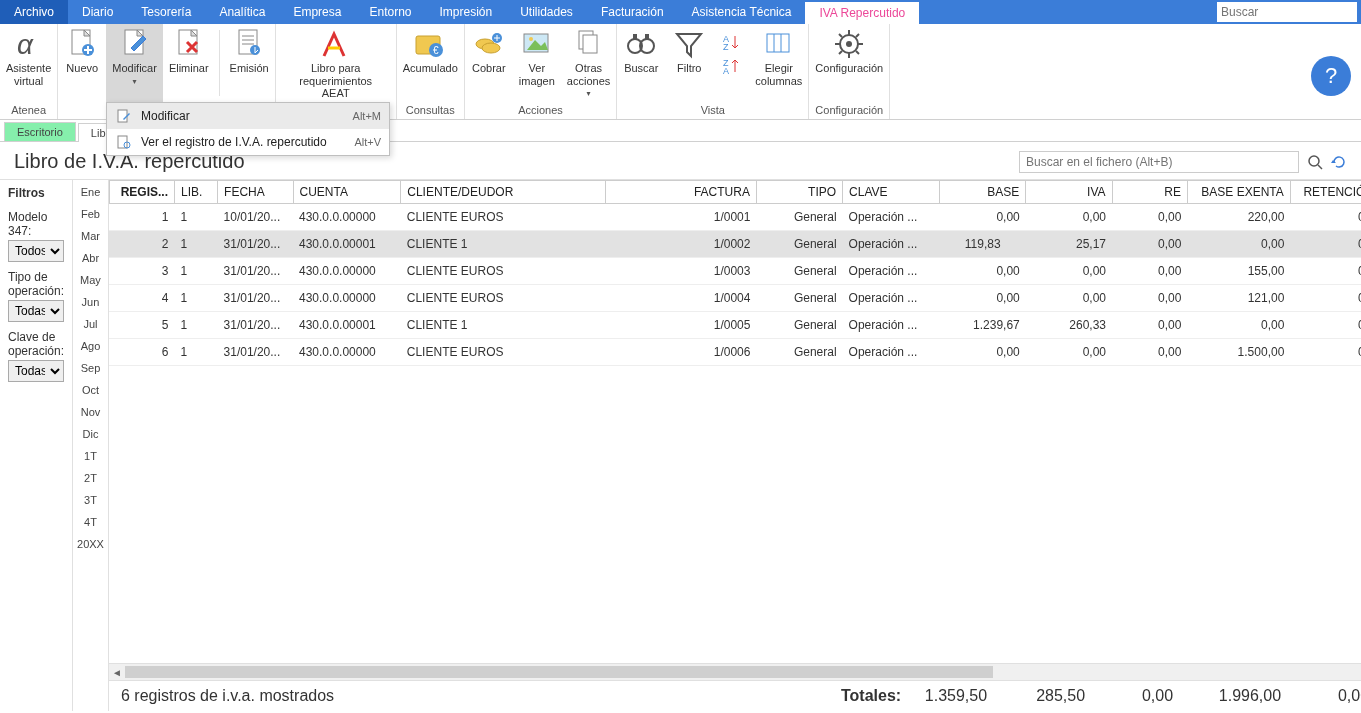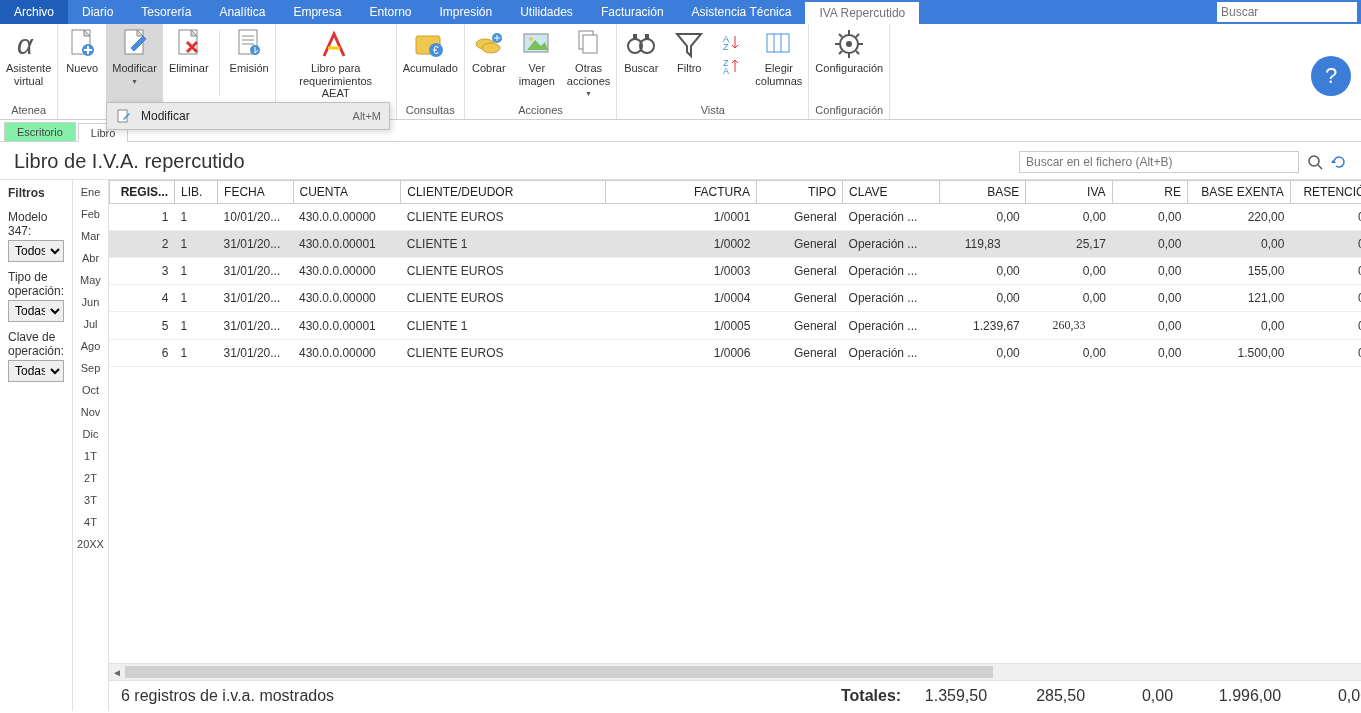--- a/index.html
+++ b/index.html
@@ -1,21 +1,21 @@
 <!DOCTYPE html>
 <html><head>
 <meta charset="utf-8">
 <style>
 * { box-sizing: border-box; margin: 0; padding: 0; font-family: "Segoe UI", Tahoma, sans-serif; }
 body { background: #fff; color: #333; font-size: 12px; width: 1361px; height: 713px; overflow: hidden; position: relative; }
 
 
 .menubar { background: #3b7dd8; height: 24px; display: flex; align-items: stretch; }
 .menubar .menu-item { padding: 0 14px; color: #fff; font-size: 12px; display: flex; align-items: center; cursor: pointer; }
-.menubar .menu-item.active { background: #fff; color: #737373; border-top: 2px solid #3b7dd8; position: relative; top:0; }
+.menubar .menu-item.active { background: #fff; color: #ec4899; border-top: 2px solid #3b7dd8; position: relative; top:0; }
 .menubar .menu-item.archivo { background: #1f5eb8; }
 .menubar .spacer { flex: 1; }
 .menubar .search-box { background: #fff; margin: 2px 4px 2px 0; width: 140px; display: flex; align-items: center; padding: 0 4px; }
 .menubar .search-box input { border: none; outline: none; width: 100%; font-size: 12px; }
 
 
 .ribbon { height: 96px; border-bottom: 1px solid #d0d0d0; display: flex; position: relative; }
 .ribbon-group { border-right: 1px solid #e0e0e0; display: flex; flex-direction: column; height: 100%; }
 .ribbon-group .buttons { display: flex; flex: 1; }
 .ribbon-group .group-label { text-align: center; font-size: 11px; color: #555; padding: 2px 0 3px; }
@@ -324,20 +324,30 @@
 <div class="dropdown">
   <div class="dd-item hov">
     <span class="ddicon">
         <svg width="14" height="14">
           <rect x="1" y="1" width="9" height="12" fill="#fff" stroke="#888"></rect>
           <path d="M6 10 L12 4 L13 5 L7 11 Z" fill="#4a90d9"></path>
         </svg>
       </span>
     <span class="ddlabel">Modificar</span>
     <span class="ddshort">Alt+M</span>
+  </div>
+  <div class="dd-item">
+    <span class="ddicon">
+        <svg width="14" height="14">
+          <rect x="1" y="1" width="9" height="12" fill="#fff" stroke="#888"></rect>
+          <circle cx="10" cy="10" r="3" fill="none" stroke="#4a90d9"></circle>
+        </svg>
+      </span>
+    <span class="ddlabel">Ver el registro de I.V.A. repercutido</span>
+    <span class="ddshort">Alt+V</span>
   </div>
 </div>
 
 <div class="help-circle">
   <span>?</span>
 </div>
 
 <div class="doc-tabs">
   <div class="tab">Escritorio</div>
   <div class="tab active">Libro</div>
@@ -484,21 +494,21 @@
             <tr>
               <td style="text-align: right;">5</td>
               <td style="text-align: left;">1</td>
               <td style="text-align: left;">31/01/20...</td>
               <td style="text-align: left;">430.0.0.00001</td>
               <td style="text-align: left;">CLIENTE 1</td>
               <td style="text-align: right;">1/0005</td>
               <td style="text-align: right;">General</td>
               <td style="text-align: left;">Operación ...</td>
               <td style="text-align: right;">1.239,67</td>
-              <td style="text-align: center; font-family: Liberation Serif, serif;">260,33</td>
+              <td style="text-align: right;">260,33</td>
               <td style="text-align: right;">0,00</td>
               <td style="text-align: right;">0,00</td>
               <td style="text-align: right;">0,0</td>
             </tr>
             <tr>
               <td style="text-align: right;">6</td>
               <td style="text-align: left;">1</td>
               <td style="text-align: left;">31/01/20...</td>
               <td style="text-align: left;">430.0.0.00000</td>
               <td style="text-align: left;">CLIENTE EUROS</td>

